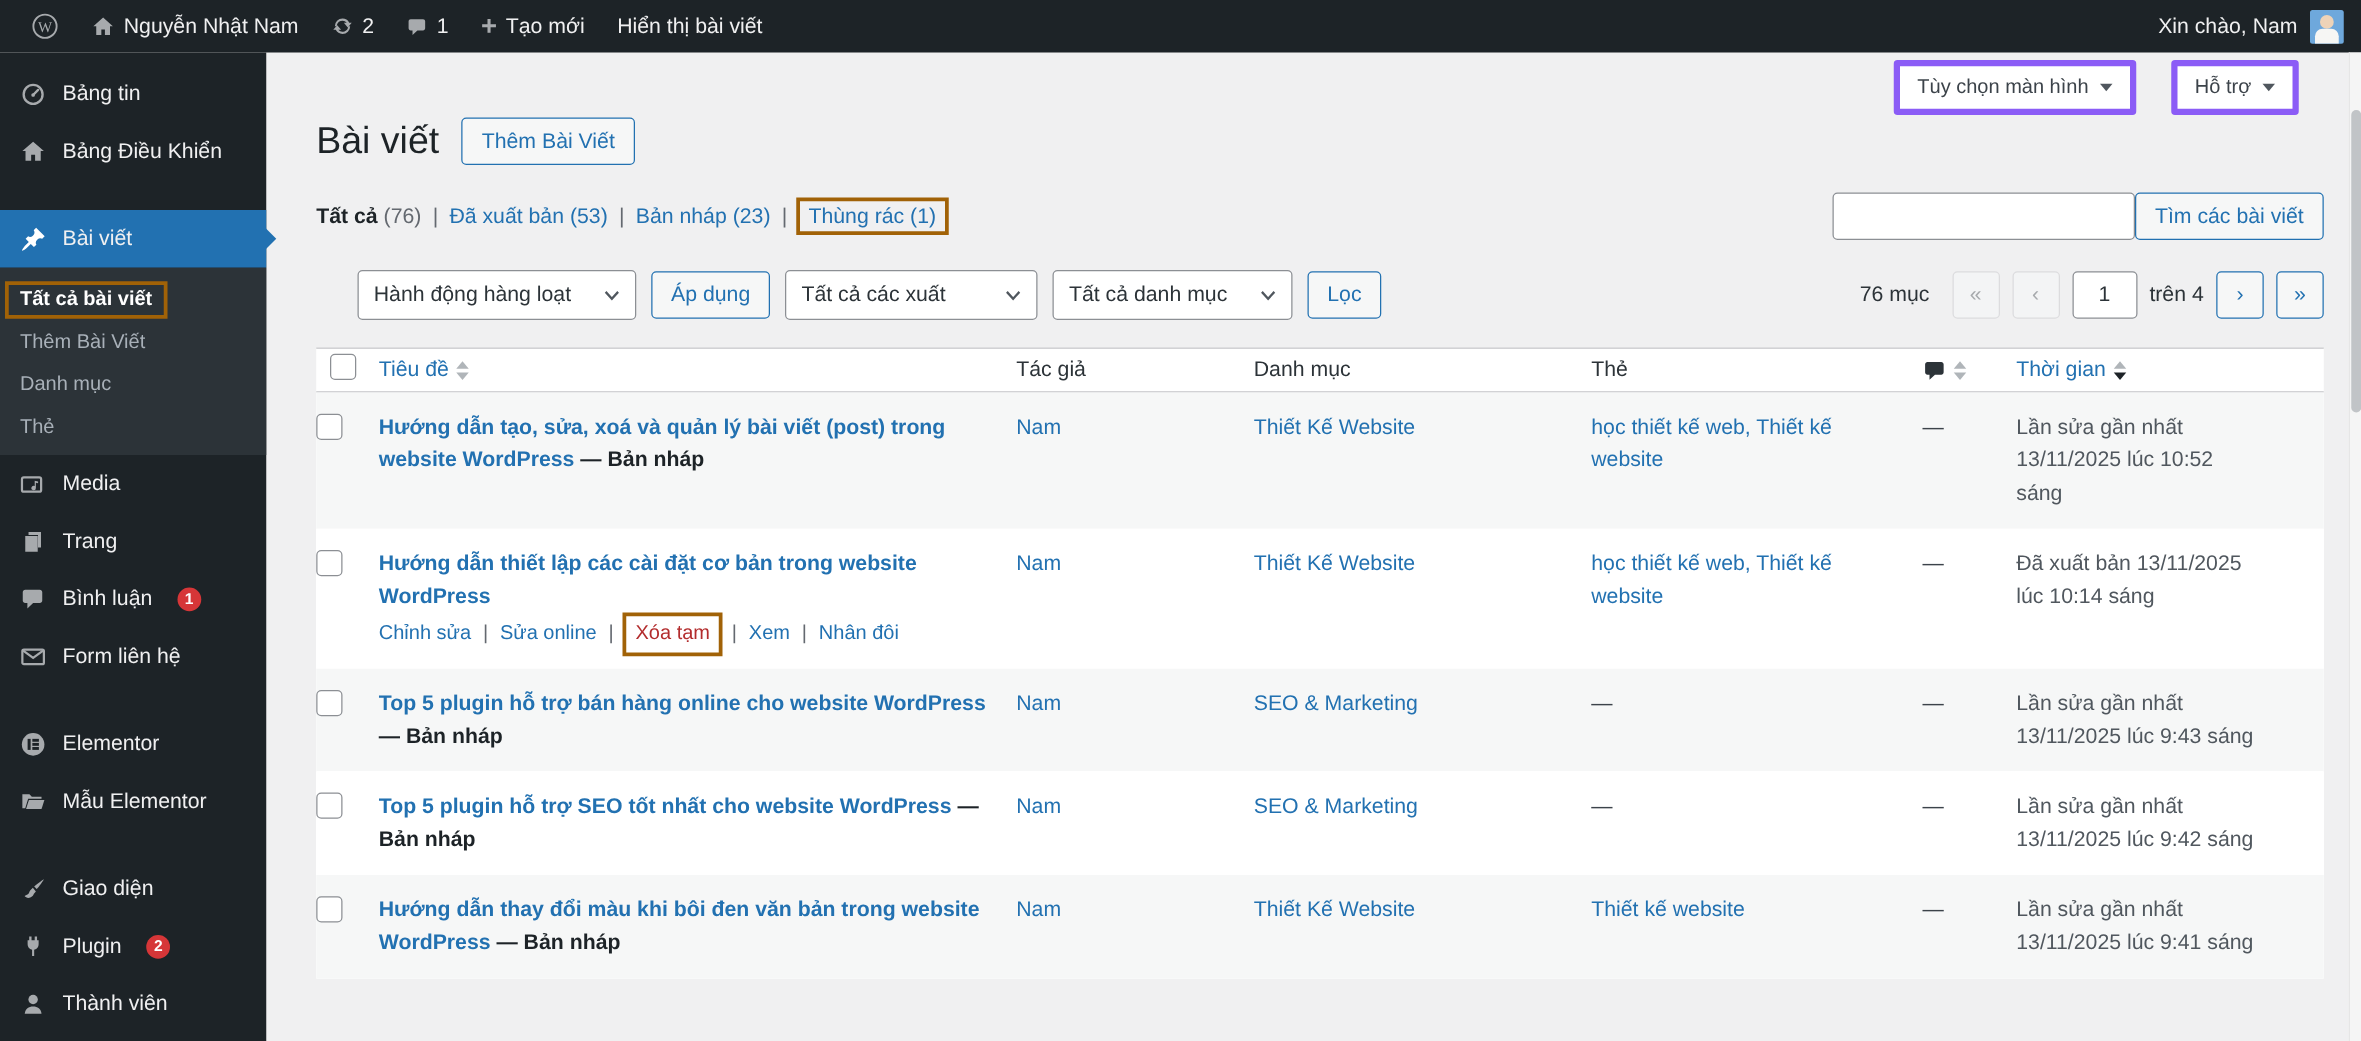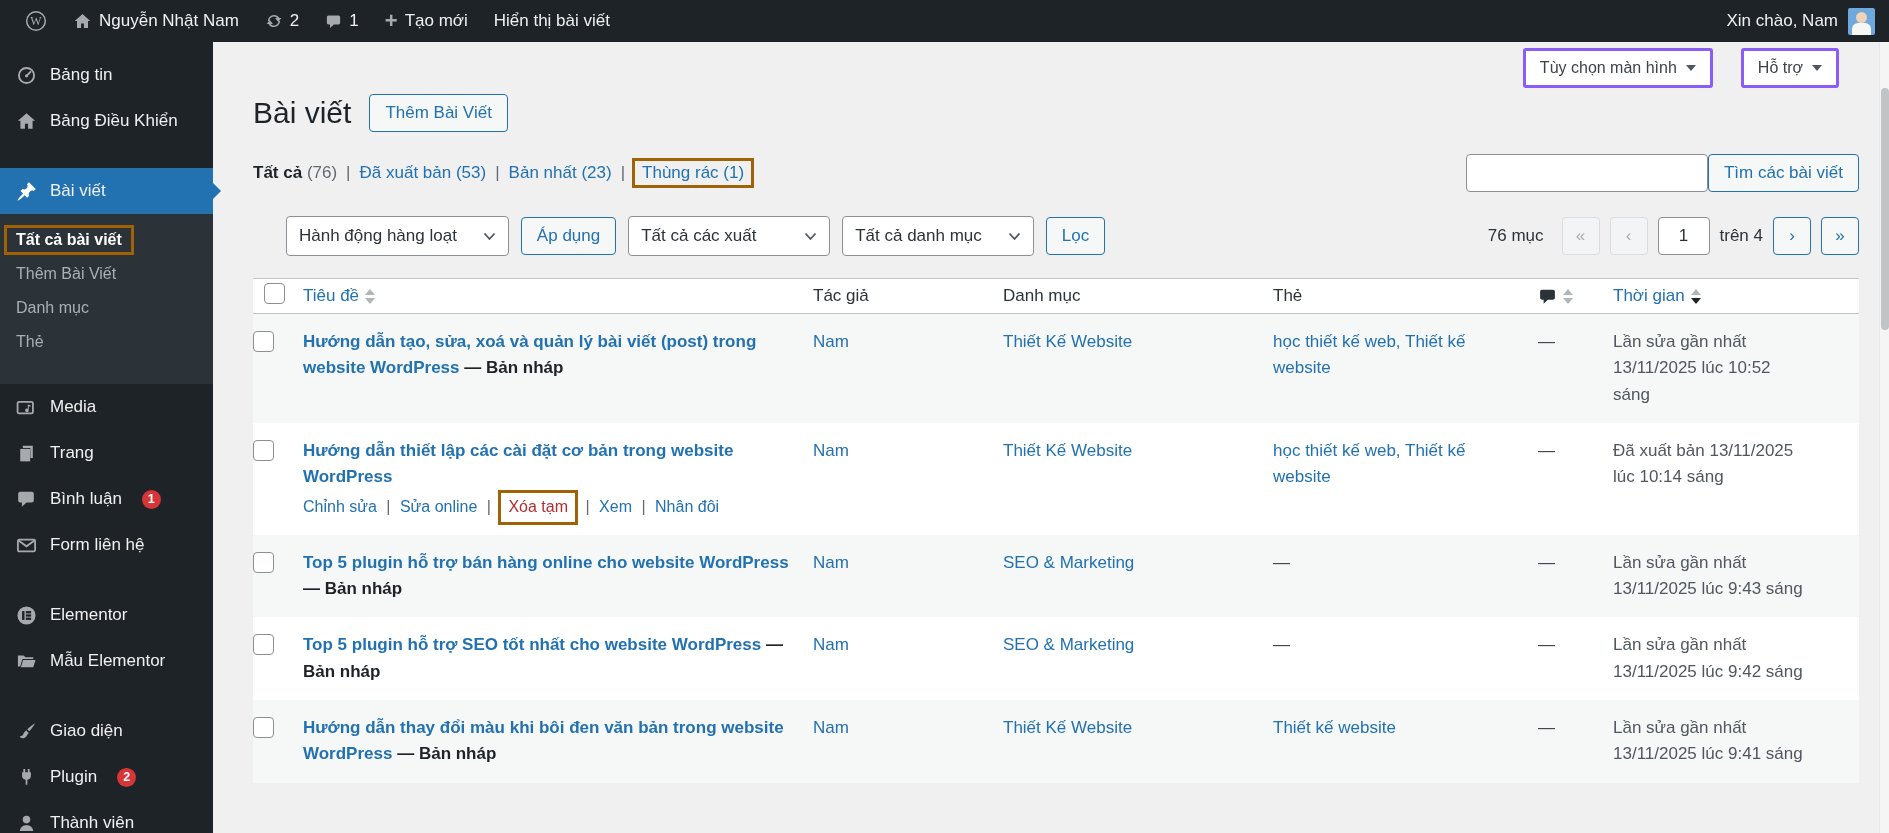--- a/index.html
+++ b/index.html
@@ -27,36 +27,36 @@
   .sidebar{ position:absolute; top:42px; left:0; width:213px; height:791px;
     background:#1d2327; color:#f0f0f1; font-size:17px; padding-top:10px; z-index:50; }
   .menu-item{ display:flex; align-items:center; gap:13px; height:46px; padding:0 12px 0 15px; cursor:pointer; position:relative; }
   .menu-item .mi-icon{ width:22px; height:22px; color:#a7aaad; flex:0 0 auto; display:flex; align-items:center; justify-content:center; }
   .menu-item .mi-label{ color:#f0f0f1; white-space:nowrap; }
   .menu-item.active{ background:#2271b1; }
   .menu-item.active .mi-icon{ color:#fff; }
   .menu-item.active::after{ content:""; position:absolute; right:-8px; top:50%; margin-top:-9px;
     border:9px solid transparent; border-left-color:#2271b1; border-right-width:0; }
   .spacer{ height:24px; }
-  .submenu{ background:#2c3338; padding:9px 0 25px 0; }
+  .submenu{ background:#2c3338; padding:9px 0 5px 0; }
   .submenu-item{ display:block; padding:8px 16px; font-size:16px; color:#a8b0b8; cursor:pointer; white-space:nowrap; }
   .submenu-item.current .sm-label{ color:#fff; font-weight:bold; }
   .badge{ display:inline-block; min-width:19px; height:19px; border-radius:10px; background:#d63638;
     color:#fff; font-size:12.5px; font-weight:bold; line-height:19px; text-align:center; padding:0 6px; margin-left:7px; vertical-align:1px; }
 
   
   .anno{ border:3px solid #a16207; }
   .anno-side{ display:inline-block; padding:3px 9px; margin:-6px 0 -6px -12px; }
   .anno-inline{ display:inline-block; padding:2px 7px; margin:-5px -2px; }
 
   
   .content{ position:absolute; top:42px; left:213px; width:1666px; height:791px; padding:0 20px 0 40px; }
 
   .screen-meta{ position:absolute; top:6px; right:40px; display:flex; gap:28px; }
-  .meta-btn{ background:#fff; border:3px solid #8b5cf6; border-radius:3px; padding:8px 14px;
+  .meta-btn{ background:#fff; border:5px solid #8b5cf6; border-radius:3px; padding:8px 14px;
     font-size:16px; color:#3c434a; display:flex; align-items:center; gap:9px; cursor:pointer; }
   .tri-down{ width:0; height:0; border-left:5px solid transparent; border-right:5px solid transparent; border-top:6px solid #50575e; }
 
   .page-header{ display:flex; align-items:center; margin-top:52px; }
   .page-title{ font-size:30px; font-weight:400; color:#1d2327; line-height:1.25; }
   .btn-outline{ background:#f6f7f7; border:1px solid #2271b1; border-radius:4px; color:#2271b1;
     font-size:17px; padding:8px 15px; cursor:pointer; font-family:inherit; }
   .add-new{ margin-left:18px; }
 
   .filter-row{ display:flex; align-items:center; justify-content:space-between; margin-top:22px; }
@@ -316,21 +316,21 @@
         <span class="f-current">Tất cả</span>
         <span class="f-count">(76)</span>
       </span>
       <span class="sep">|</span>
       <span>
         <span class="f-link">Đã xuất bản</span>
         <span class="f-link">(53)</span>
       </span>
       <span class="sep">|</span>
       <span>
-        <span class="f-link">Bản nhất</span>
+        <span class="f-link">Bản nháp</span>
         <span class="f-link">(23)</span>
       </span>
       <span class="sep">|</span>
       <span class="anno anno-inline">
         <span>
           <span class="f-link">Thùng rác</span>
           <span class="f-link">(1)</span>
         </span>
       </span>
     </div>

